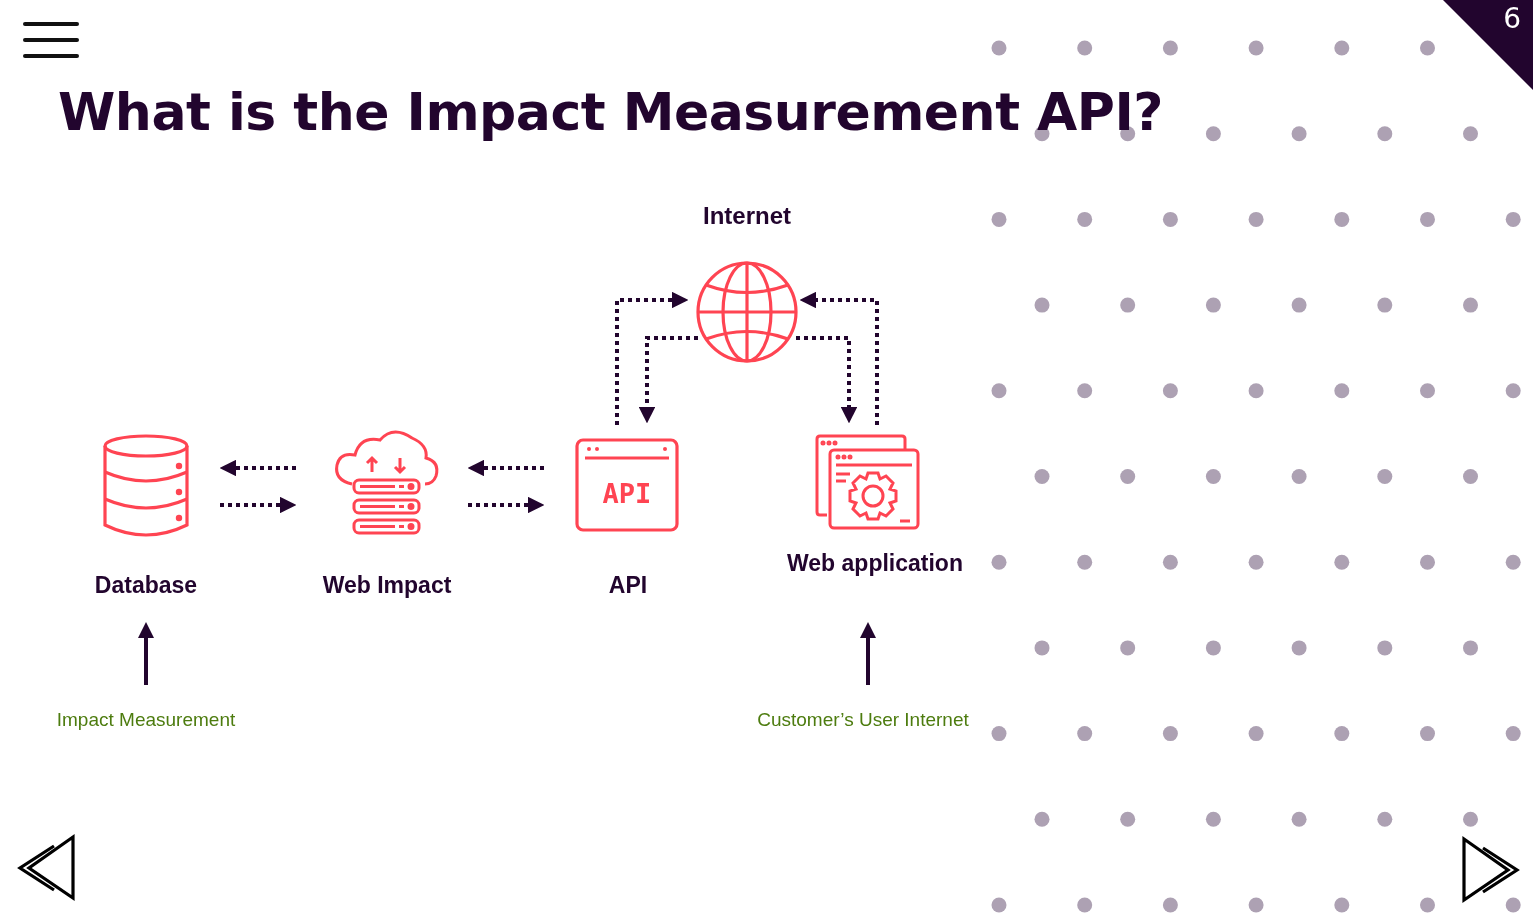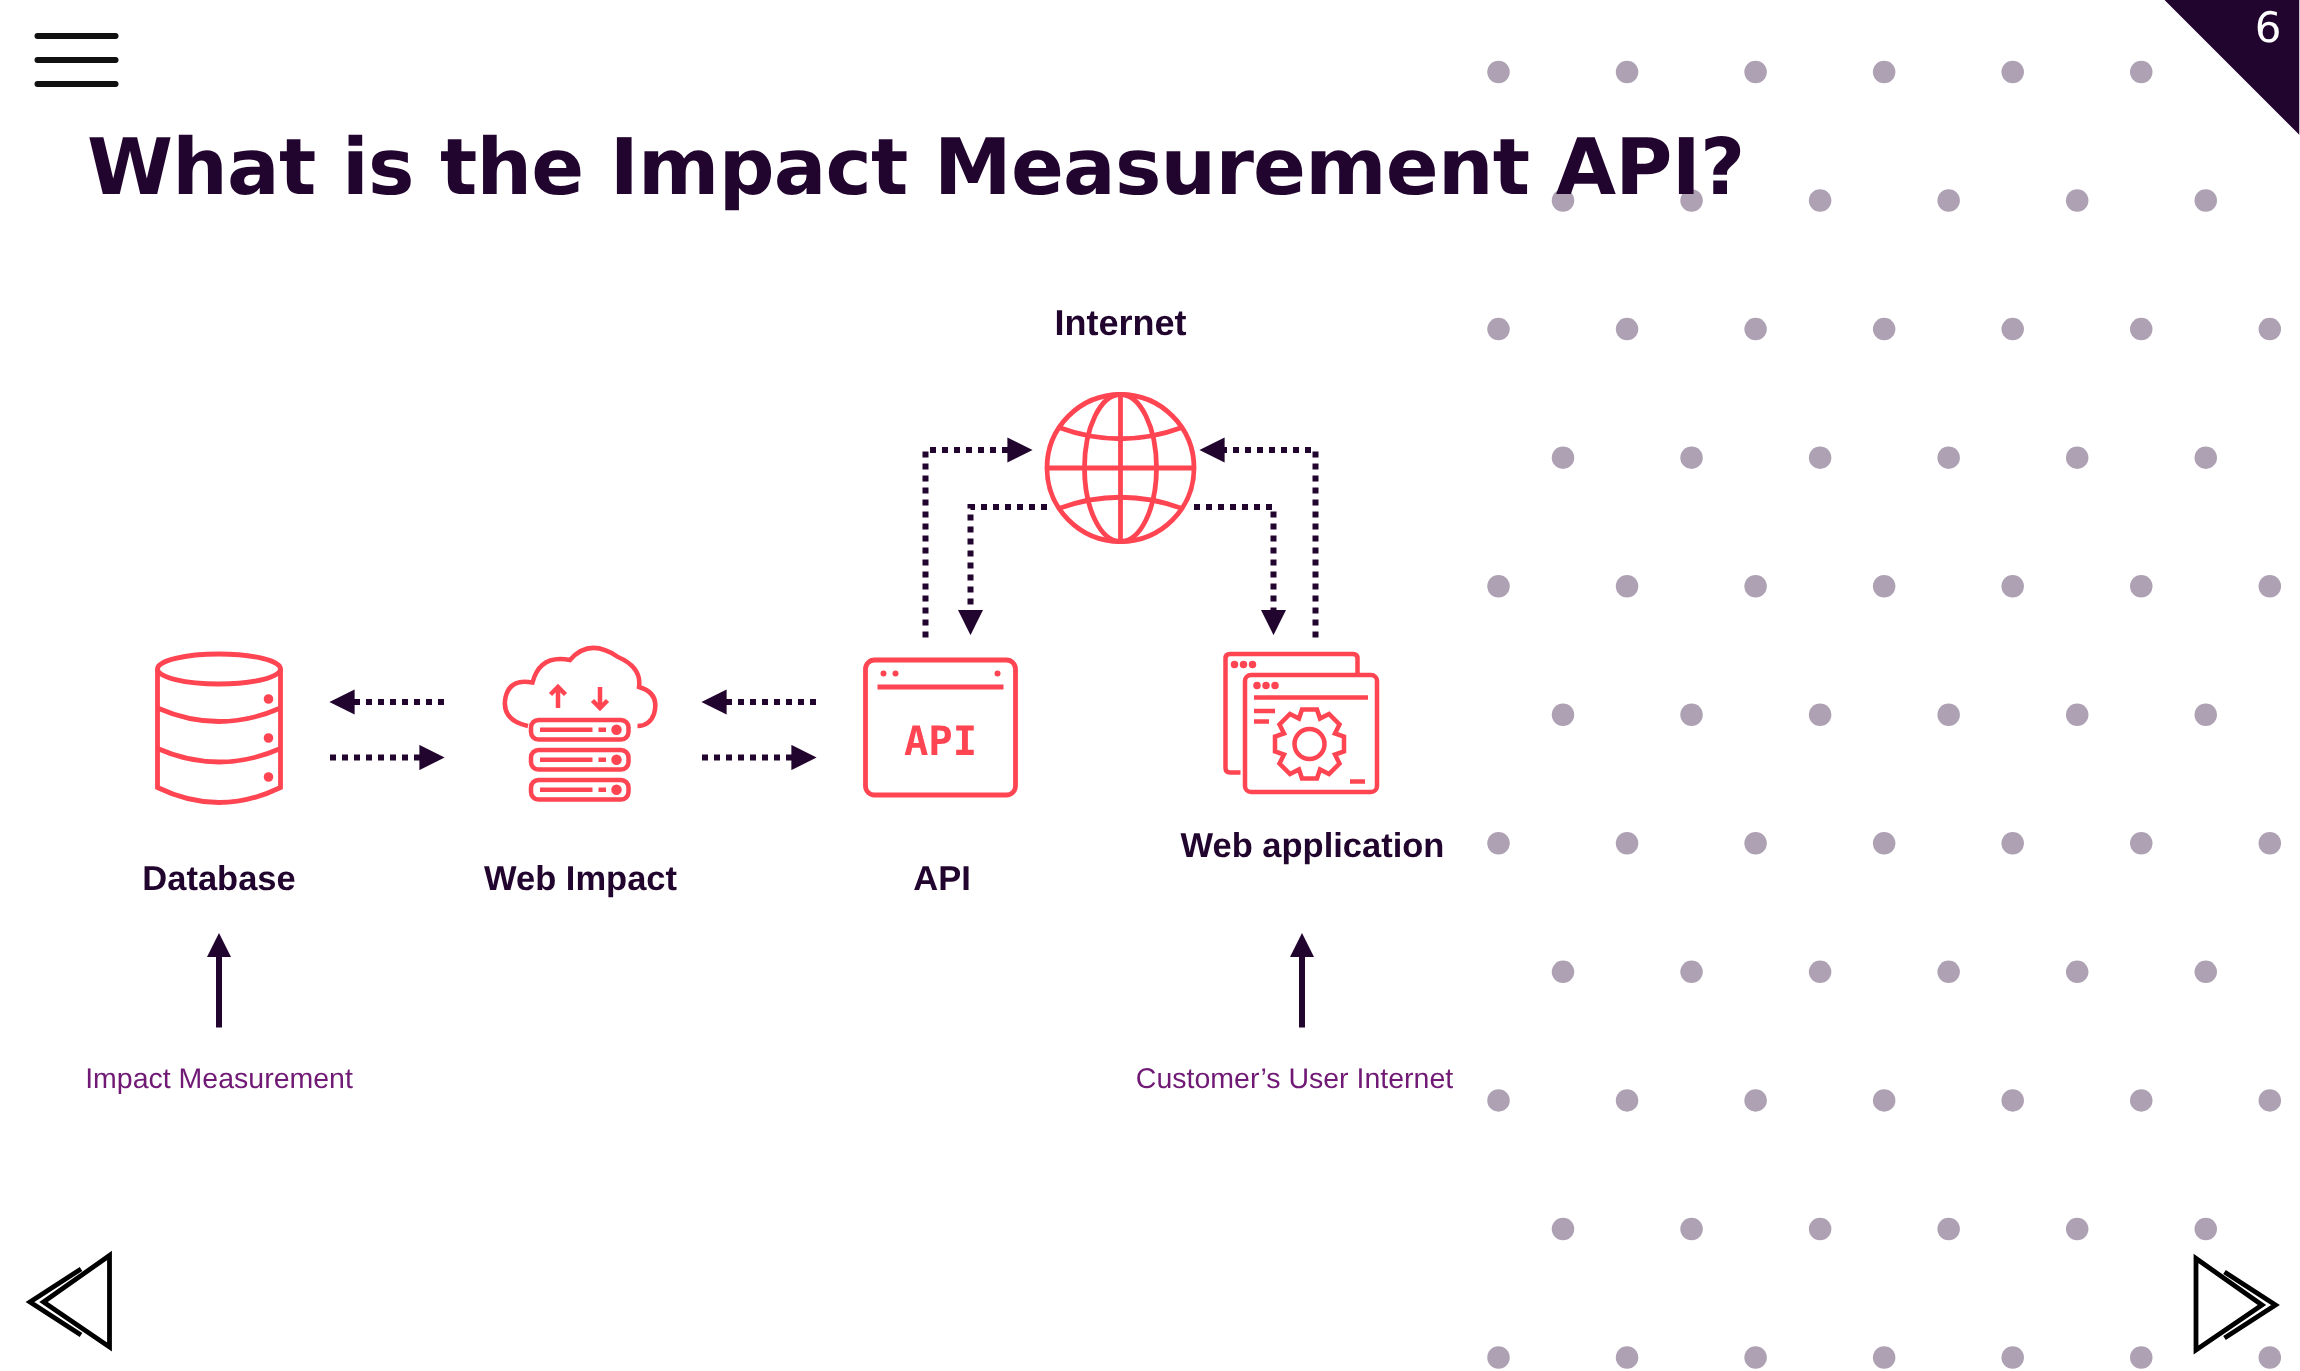--- a/index.html
+++ b/index.html
@@ -14,21 +14,21 @@
   #menu-button span { position: absolute; left: 1px; width: 56px; height: 4px; background: #111; border-radius: 2px; }
   #page-title {
     left: 58px; top: 82px; font-size: 52px; font-weight: bold; color: #22052e;
     font-family: "DejaVu Sans", sans-serif; letter-spacing: -0.5px; white-space: nowrap;
   }
   #dots { left: 0; top: 0; width: 1533px; height: 914px; pointer-events: none; }
   #corner { right: 0; top: 0; width: 90px; height: 90px; }
   #slide-number { right: 12px; top: 2px; font-size: 28px; color: #ffffff; font-family: "DejaVu Sans", sans-serif; }
   #diagram { left: 0; top: 0; width: 1000px; height: 800px; }
   .node-label { position: absolute; font-weight: bold; font-size: 23px; text-align: center; white-space: nowrap; transform: translateX(-50%); color: #22052e; }
-  .sub-label { position: absolute; font-size: 19px; white-space: nowrap; transform: translateX(-50%); color: #701a75; }
+  .sub-label { position: absolute; font-size: 19px; white-space: nowrap; transform: translateX(-50%); color: #4d7c0f; }
   .nav { cursor: pointer; }
 </style>
 </head>
 <body>
 
 <svg id="dots" class="abs">
     <circle cx="999.0" cy="48.0" r="7.5" fill="#ada1b3"></circle>
     <circle cx="1084.7" cy="48.0" r="7.5" fill="#ada1b3"></circle>
     <circle cx="1170.4" cy="48.0" r="7.5" fill="#ada1b3"></circle>
     <circle cx="1256.1" cy="48.0" r="7.5" fill="#ada1b3"></circle>

